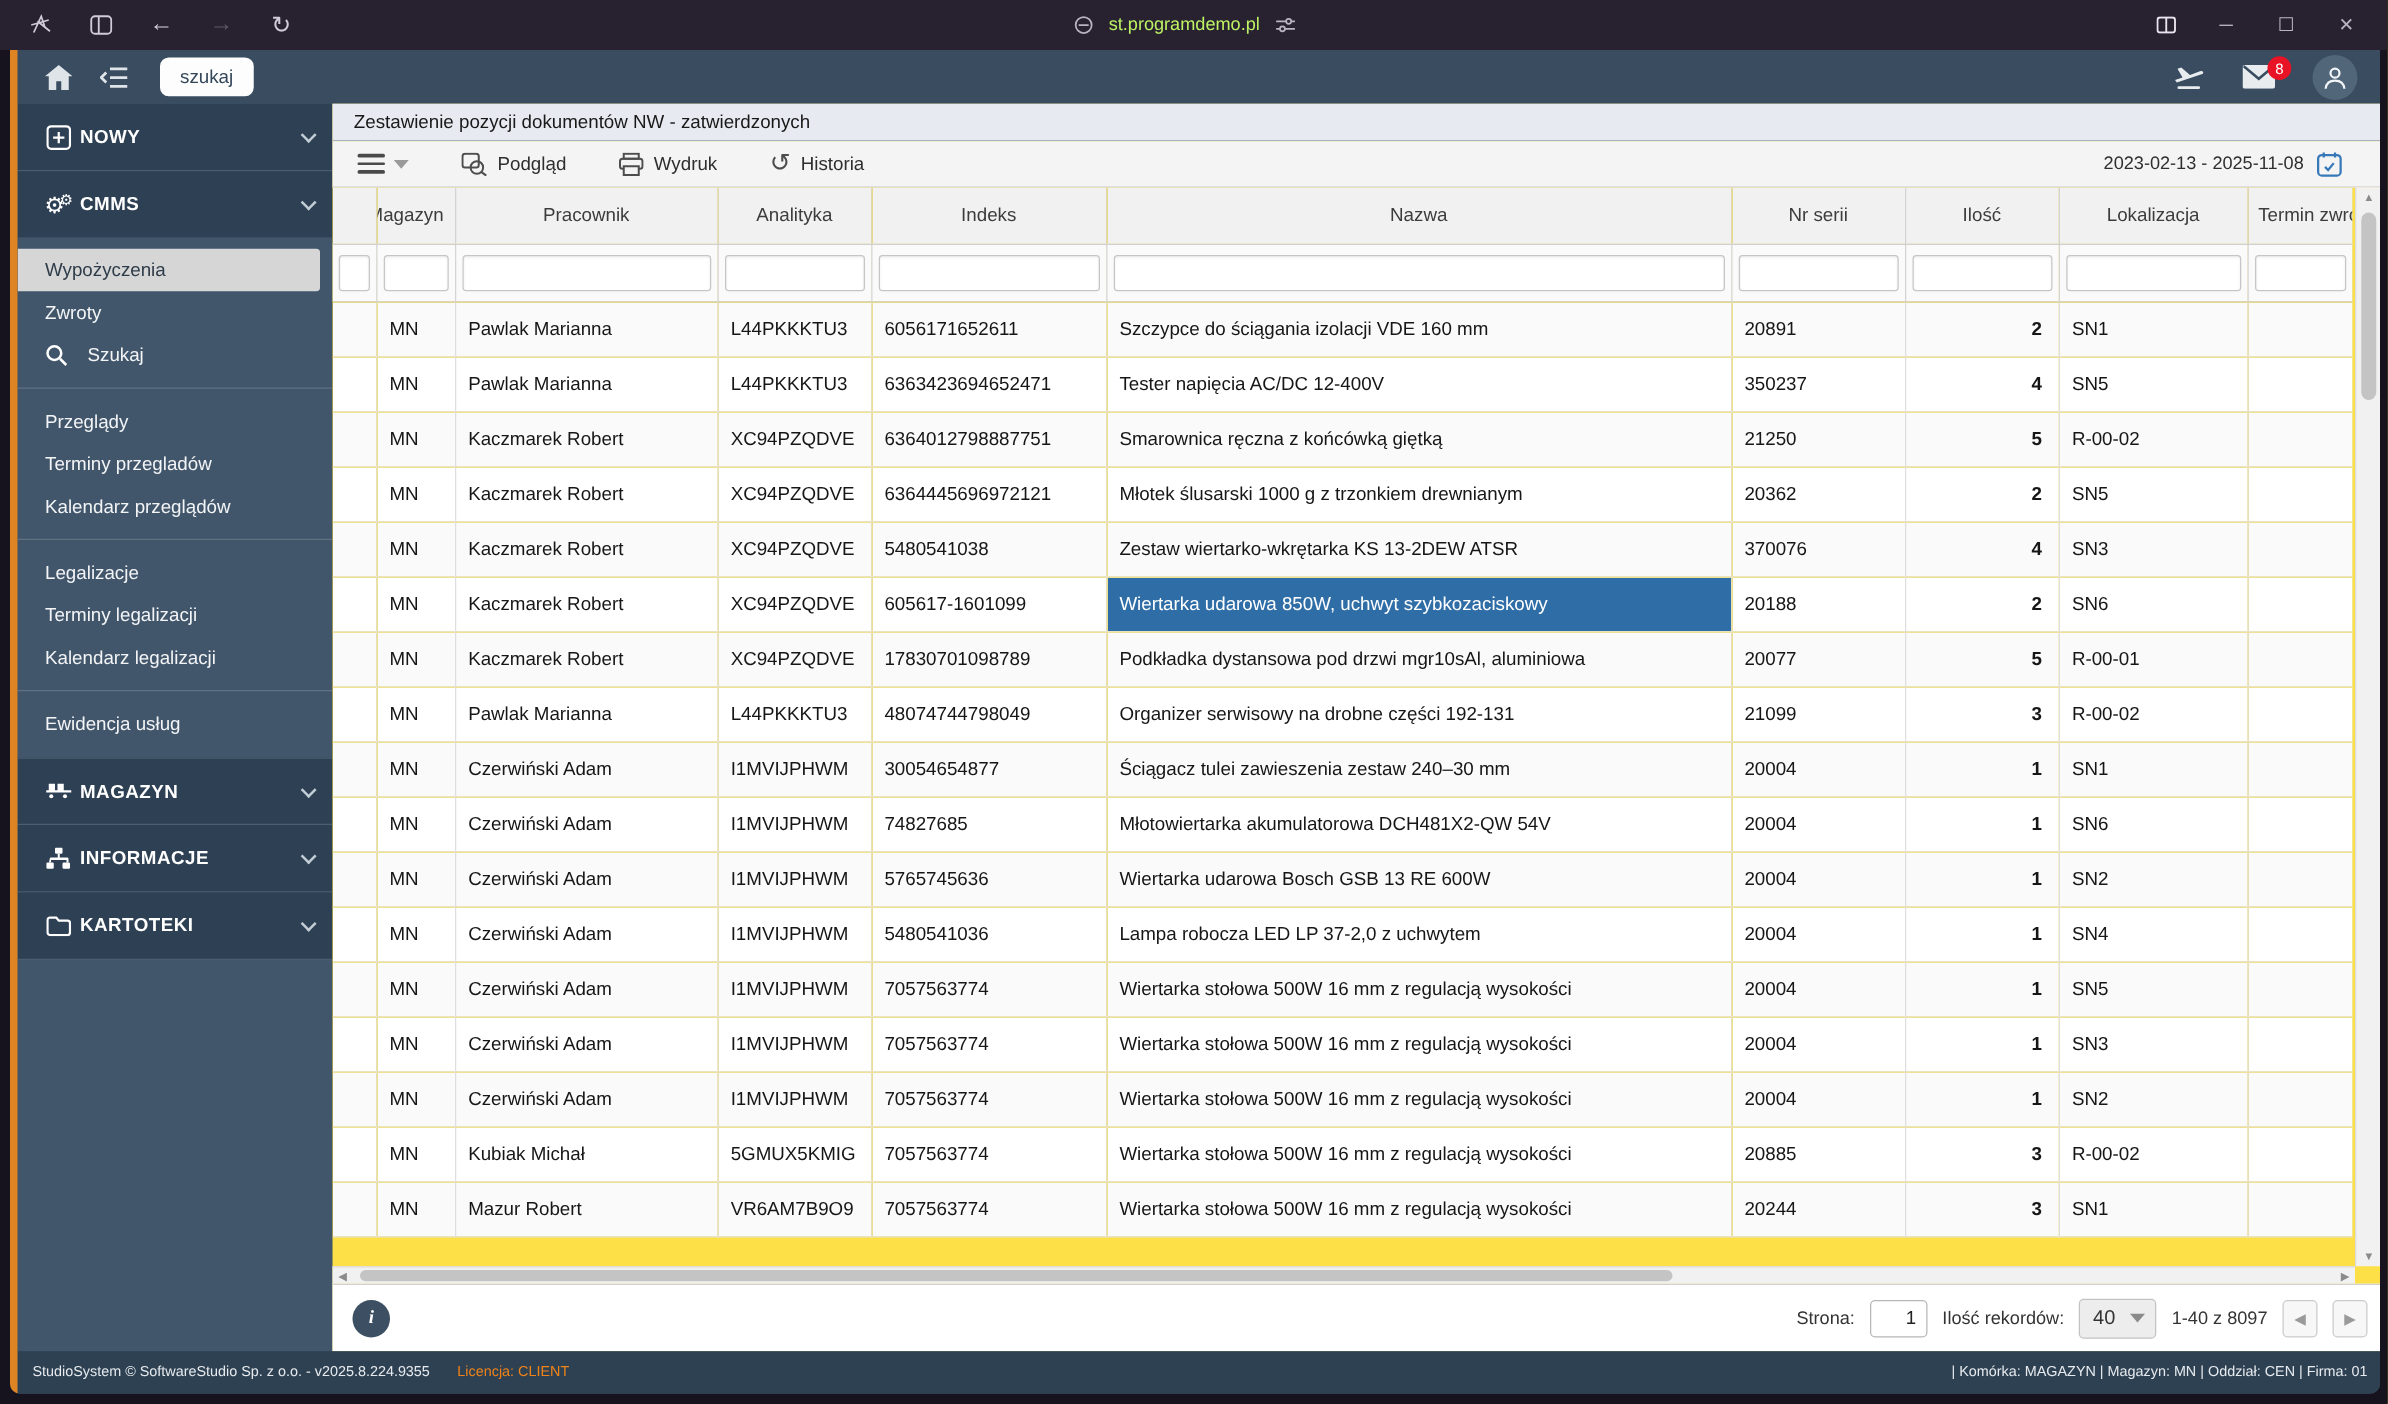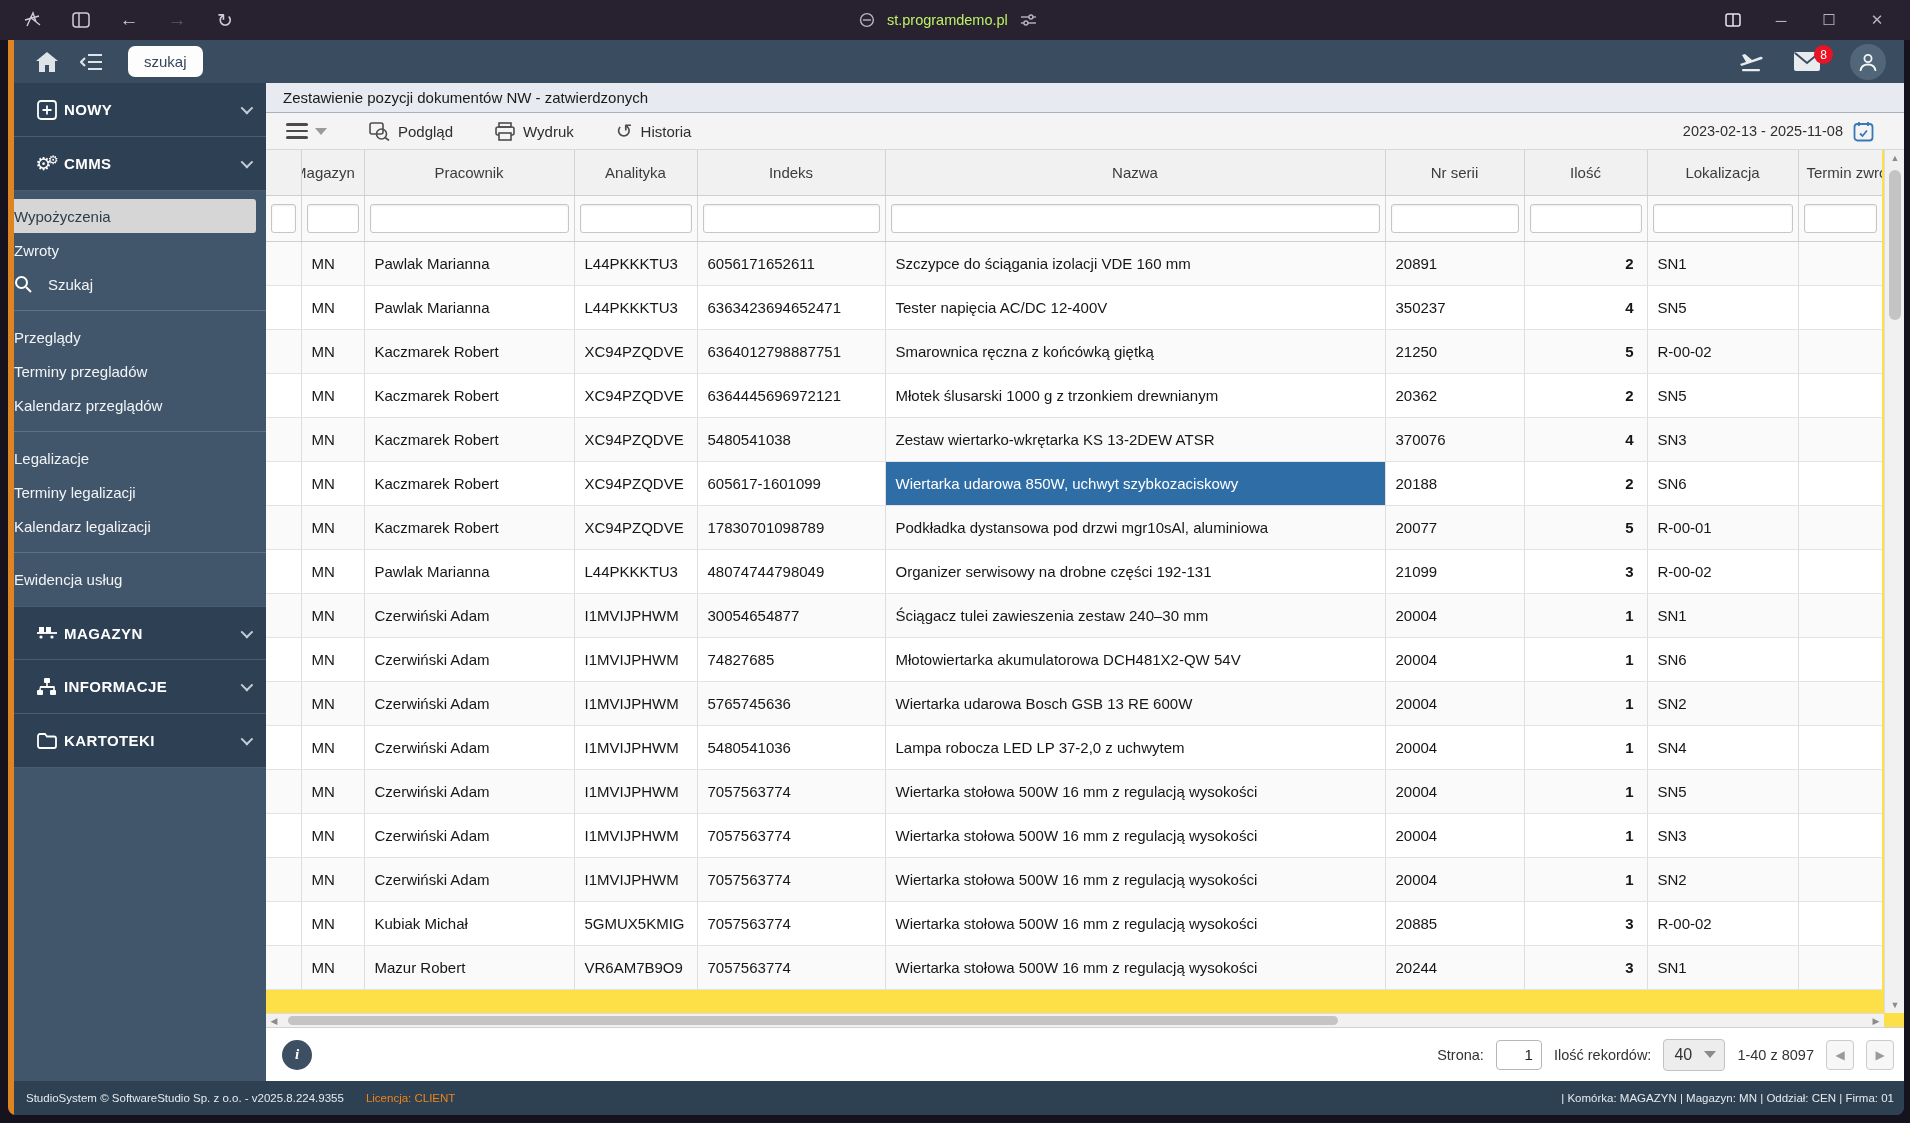--- a/index.html
+++ b/index.html
@@ -30,21 +30,21 @@
   
   .sidebar { position:absolute; left:6px; top:43px; width:252px; bottom:34px; background:#42566b; overflow:hidden; }
   .side-section { height:54px; background:#2e4154; border-bottom:1px solid #4a5d71; display:flex; align-items:center; padding:0 16px 0 20px; cursor:pointer; }
   .side-section .sec-icon { width:26px; color:#fff; display:flex; justify-content:center; }
   .side-section .sec-label { color:#fff; font-size:15px; font-weight:bold; letter-spacing:.4px; margin-left:4px; }
   .side-section .chev { margin-left:auto; }
   .sec-expanded { border-bottom:3px solid #de8422; }
   .chev { width:9px; height:9px; border-right:2px solid #c3cdd6; border-bottom:2px solid #c3cdd6; transform:rotate(45deg) translateY(-2px); }
   .chev.up { transform:rotate(-135deg) translateY(-2px); }
   .submenu { background:#42566b; padding:8px 0 10px 0; }
-  .sub-item { height:34px; display:flex; align-items:center; color:#f2f4f6; font-size:15px; cursor:pointer; }
+  .sub-item { height:34px; display:flex; align-items:center; padding-left:22px; color:#f2f4f6; font-size:15px; cursor:pointer; }
   .sub-item.selected { background:#d6d6d6; color:#2e3c49; border-radius:0 3px 3px 0; margin-right:10px; }
   .sub-item .sub-icon { margin-right:16px; display:flex; color:#fff; }
   .sub-divider { border-top:1px solid rgba(255,255,255,.16); margin:9px 0; }
 
   
   .main { position:absolute; left:258px; top:43px; right:0; bottom:34px; background:#fde047; }
   .title-bar { position:absolute; left:0; top:0; right:0; height:30px; background:#e7ebf1; border-bottom:1px solid #a8b1bc; display:flex; align-items:center; padding-left:17px; font-size:15px; color:#191919; }
   .toolbar { position:absolute; left:0; top:30px; right:0; height:37px; background:#f4f4f4; border-bottom:1px solid #d8d8d8; display:flex; align-items:center; color:#2e2e2e; font-size:15px; }
   .tb-menu { display:flex; align-items:center; gap:7px; margin-left:20px; cursor:pointer; }
   .tb-burger { display:flex; flex-direction:column; gap:4px; }

